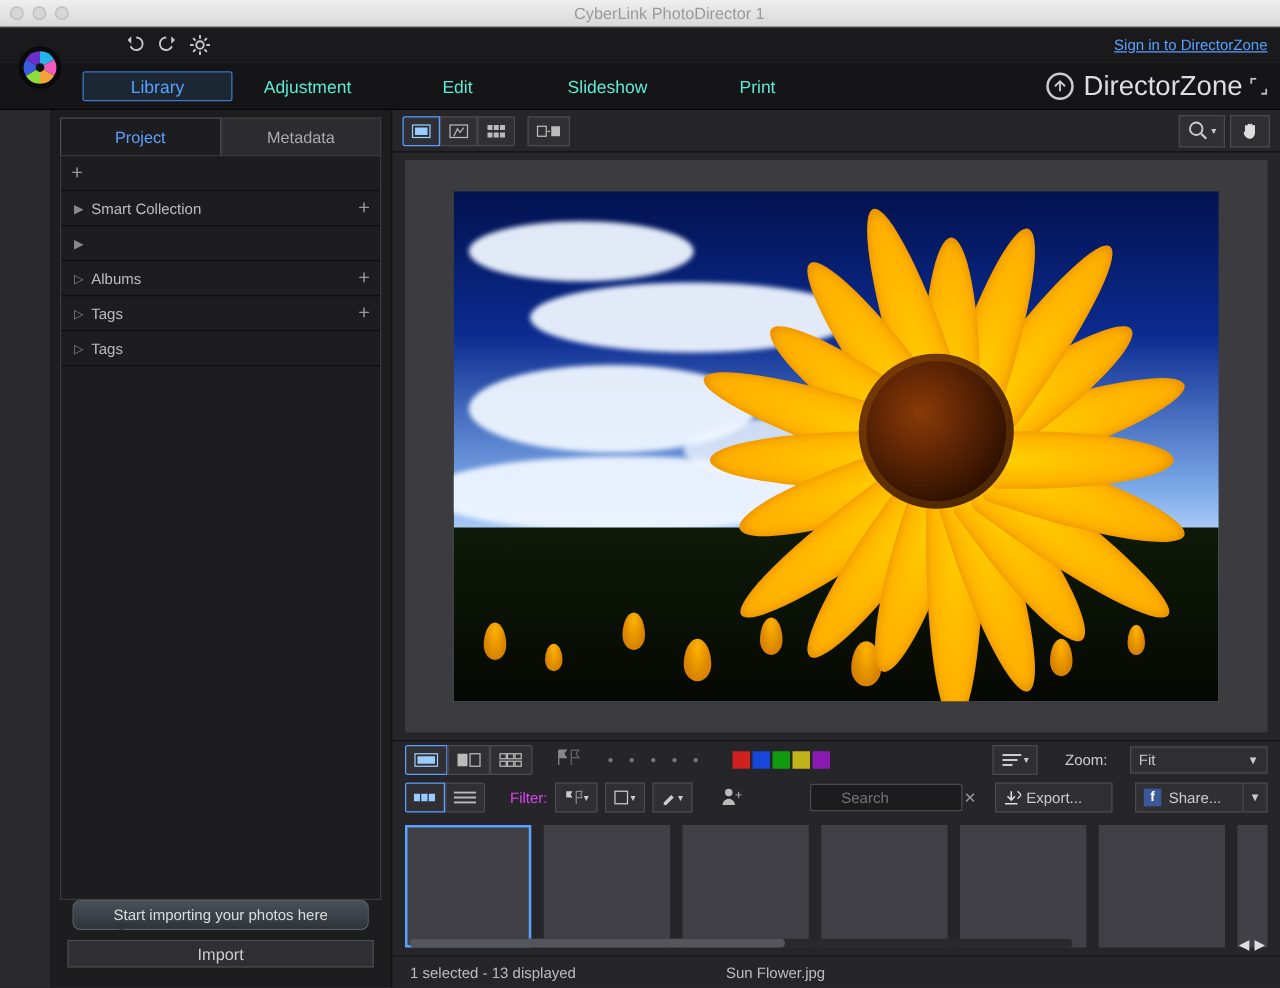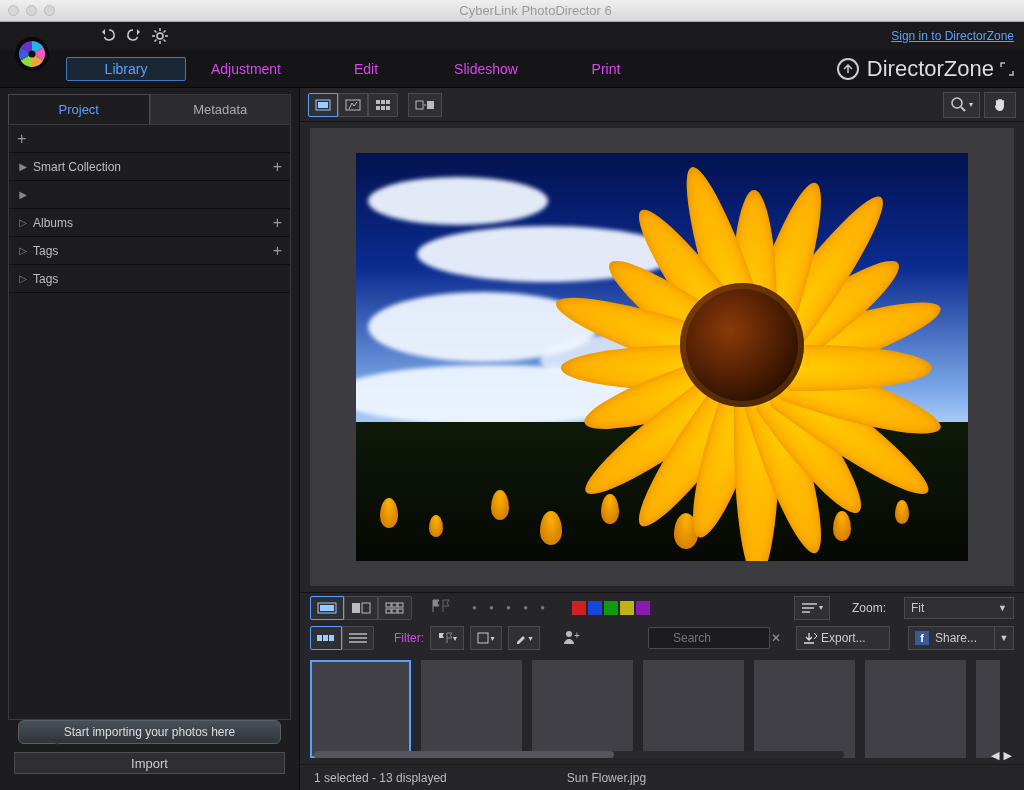--- a/index.html
+++ b/index.html
@@ -13,28 +13,28 @@
 
 
 .topbar1 { height: 28px; background: #1a1a1c; display: flex; align-items: center; justify-content: space-between; padding: 0 10px; }
 .topbar1-left { display: flex; gap: 10px; margin-left: 90px; }
 .topbar1-left svg, .topbar2 svg { display: block; }
 .signin { color: #5aa0ff; text-decoration: underline; font-size: 12px; }
 
 .topbar2 { height: 38px; background: #151517; display: flex; align-items: center; padding: 0 10px; border-bottom: 1px solid #070707; position: relative; }
 .logo { position: absolute; left: 14px; top: -14px; width: 36px; height: 36px; }
 .tabs { display: flex; gap: 0; margin-left: 56px; }
-.tab { width: 120px; height: 24px; display: flex; align-items: center; justify-content: center; font-size: 14px; color: #d946ef; cursor: pointer; }
+.tab { width: 120px; height: 24px; display: flex; align-items: center; justify-content: center; font-size: 14px; color: #5eead4; cursor: pointer; }
 .tab.active { color: #5aa0ff; border: 1px solid #3d77c6; background: #1c2734; border-radius: 2px; }
 .brand { margin-left: auto; display: flex; align-items: center; gap: 8px; color: #ddd; font-size: 22px; font-weight: 300; }
 .brand-circle { width:22px; height:22px; border:2px solid #ccc; border-radius:50%; display:flex; align-items:center; justify-content:center; }
 .expand-icon { margin-left: 6px; }
 
 
-.main { display: flex; height: calc(790px - 22px - 28px - 38px); }
+.main { display: flex; height: calc(790px - 22px - 28px - 38px); padding-left: 40px; }
 
 
 .sidebar { width: 300px; background: #1d1d20; border-right: 1px solid #0c0c0c; display:flex; flex-direction:column; }
 .side-tabs { display: flex; height: 30px; margin: 6px 8px 0 8px; }
 .side-tab { flex:1; display:flex; align-items:center; justify-content:center; background:#2c2c30; border:1px solid #3a3a3e; border-bottom:none; font-size:13px; color:#aaa; }
 .side-tab.active { background:#1d1d20; color:#5aa0ff; border-color:#4a4a50; }
 .side-content { flex:1; border:1px solid #3a3a3e; margin: 0 8px; overflow:auto; }
 .row { height: 28px; border-bottom:1px solid #0f0f10; display:flex; align-items:center; padding: 0 8px; color:#bdbdc0; position:relative; }
 .row .chev { width:12px; text-align:center; color:#888; font-size:10px; }
 .row .lbl { flex:1; margin-left:4px; }
@@ -89,21 +89,21 @@
 </style>
 </head>
 <body>
 
 <div class="titlebar">
   <div class="traffic">
     <div class="dot"></div>
     <div class="dot"></div>
     <div class="dot"></div>
   </div>
-  <div class="title">CyberLink PhotoDirector 6</div>
+  <div class="title">CyberLink PhotoDirector 1</div>
 </div>
 
 <div class="topbar1">
   <div class="topbar1-left">
     <span>
         <svg class="icon" width="16" height="14">
           <path d="M9 2a5 5 0 1 1-4.5 7" fill="none" stroke="#ccc" stroke-width="1.5"></path>
           <path d="M2 4l3-3v6z" fill="#ccc"></path>
         </svg>
       </span>

